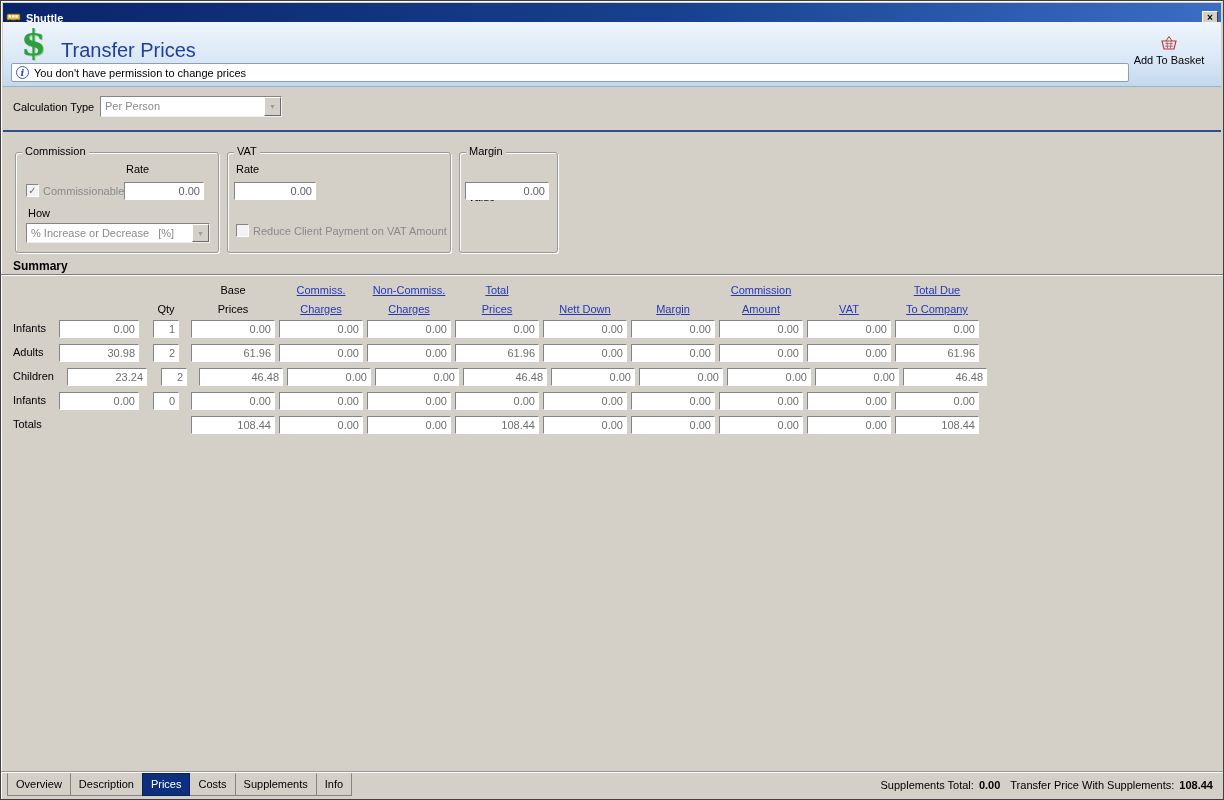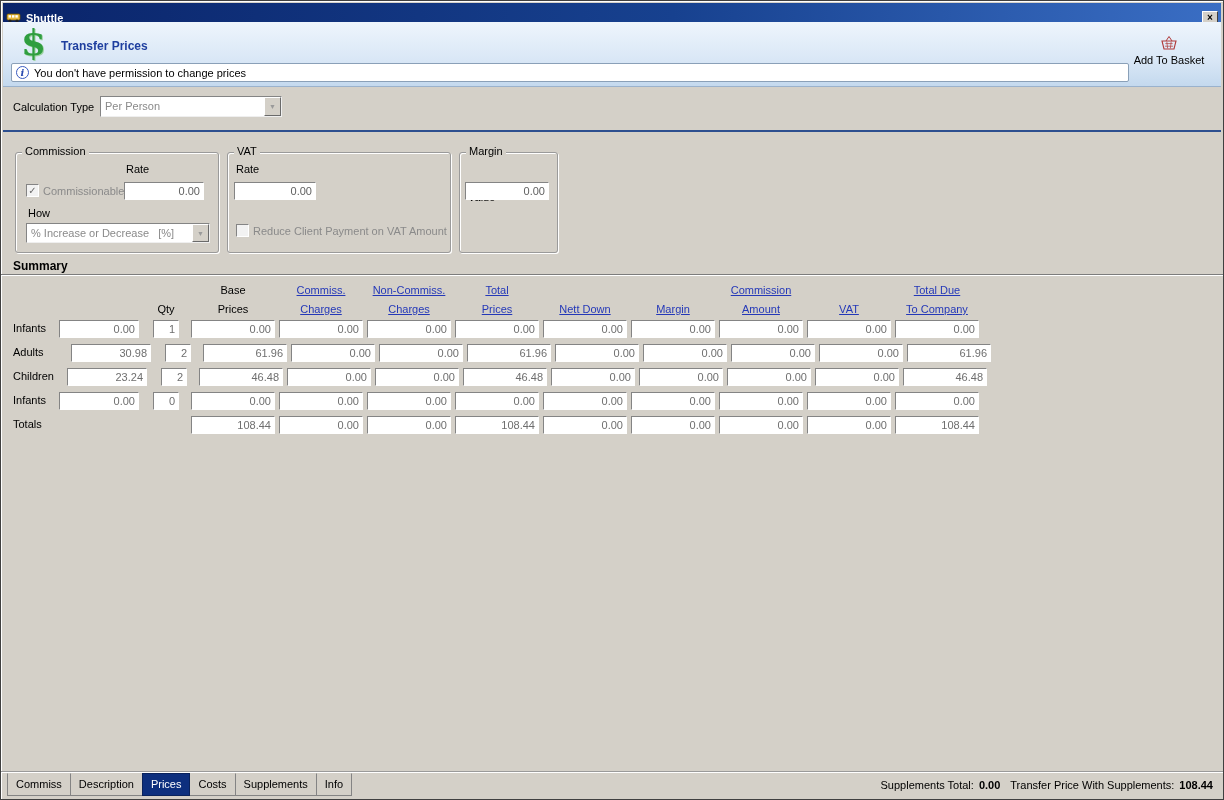--- a/index.html
+++ b/index.html
@@ -39,21 +39,21 @@
     background: linear-gradient(180deg, #eef5fc 0%, #d9e7f6 60%, #c4d9ee 100%);
     border-bottom: 1px solid #9ab2cd;
   }
   .dollar {
     position: absolute; left: 20px; top: 24px;
     font-family: "DejaVu Serif", serif; font-size: 36px; font-weight: bold; line-height: 34px;
     color: #2f9e3f; text-shadow: 1px 1px 0 #9fd3a4;
   }
   .page-title {
     position: absolute; left: 60px; top: 38px;
-    font-size: 12px; font-weight: bold; color: #1f3f9f;
+    font-size: 20px; font-weight: normal; color: #1f3f9f;
   }
   .basket {
     position: absolute; right: 12px; top: 34px; width: 84px; text-align: center;
   }
   .basket .blabel { margin-top: 1px; color: #000; }
   .infobar {
     position: absolute; left: 10px; top: 62px; width: 1118px; height: 19px;
     background: #fff; border: 1px solid #8aa0b8; border-radius: 2px;
     display: flex; align-items: center; padding: 0 4px;
   }
@@ -277,21 +277,21 @@
           <div class="cell" style="width: 84px; margin-left: 4px;">0.00</div>
           <div class="cell" style="width: 84px; margin-left: 4px;">0.00</div>
           <div class="cell" style="width: 84px; margin-left: 4px;">0.00</div>
           <div class="cell" style="width: 84px; margin-left: 4px;">0.00</div>
           <div class="cell" style="width: 84px; margin-left: 4px;">0.00</div>
         </div>
       </div>
       <div class="trow">
         <div class="rlabel">Adults</div>
         <div class="cells">
-          <div class="cell" style="width: 80px; margin-left: 12px;">30.98</div>
+          <div class="cell" style="width: 80px; margin-left: 0px;">30.98</div>
           <div class="cell" style="width: 26px; margin-left: 14px;">2</div>
           <div class="cell" style="width: 84px; margin-left: 12px;">61.96</div>
           <div class="cell" style="width: 84px; margin-left: 4px;">0.00</div>
           <div class="cell" style="width: 84px; margin-left: 4px;">0.00</div>
           <div class="cell" style="width: 84px; margin-left: 4px;">61.96</div>
           <div class="cell" style="width: 84px; margin-left: 4px;">0.00</div>
           <div class="cell" style="width: 84px; margin-left: 4px;">0.00</div>
           <div class="cell" style="width: 84px; margin-left: 4px;">0.00</div>
           <div class="cell" style="width: 84px; margin-left: 4px;">0.00</div>
           <div class="cell" style="width: 84px; margin-left: 4px;">61.96</div>
@@ -342,21 +342,21 @@
           <div class="cell" style="width: 84px; margin-left: 4px;">0.00</div>
           <div class="cell" style="width: 84px; margin-left: 4px;">0.00</div>
           <div class="cell" style="width: 84px; margin-left: 4px;">0.00</div>
           <div class="cell" style="width: 84px; margin-left: 4px;">108.44</div>
         </div>
       </div>
     </div>
 
   <div class="tabstrip-line"></div>
   <div class="tabs">
-      <div class="tab">Commiss</div>
+      <div class="tab">Overview</div>
       <div class="tab">Description</div>
       <div class="tab active">Prices</div>
       <div class="tab">Costs</div>
       <div class="tab">Supplements</div>
       <div class="tab">Info</div>
     </div>
   <div class="statusbar">
     <span>Supplements Total:</span><b>0.00</b><span>Transfer Price With Supplements:</span><b>108.44</b>
   </div>
 

